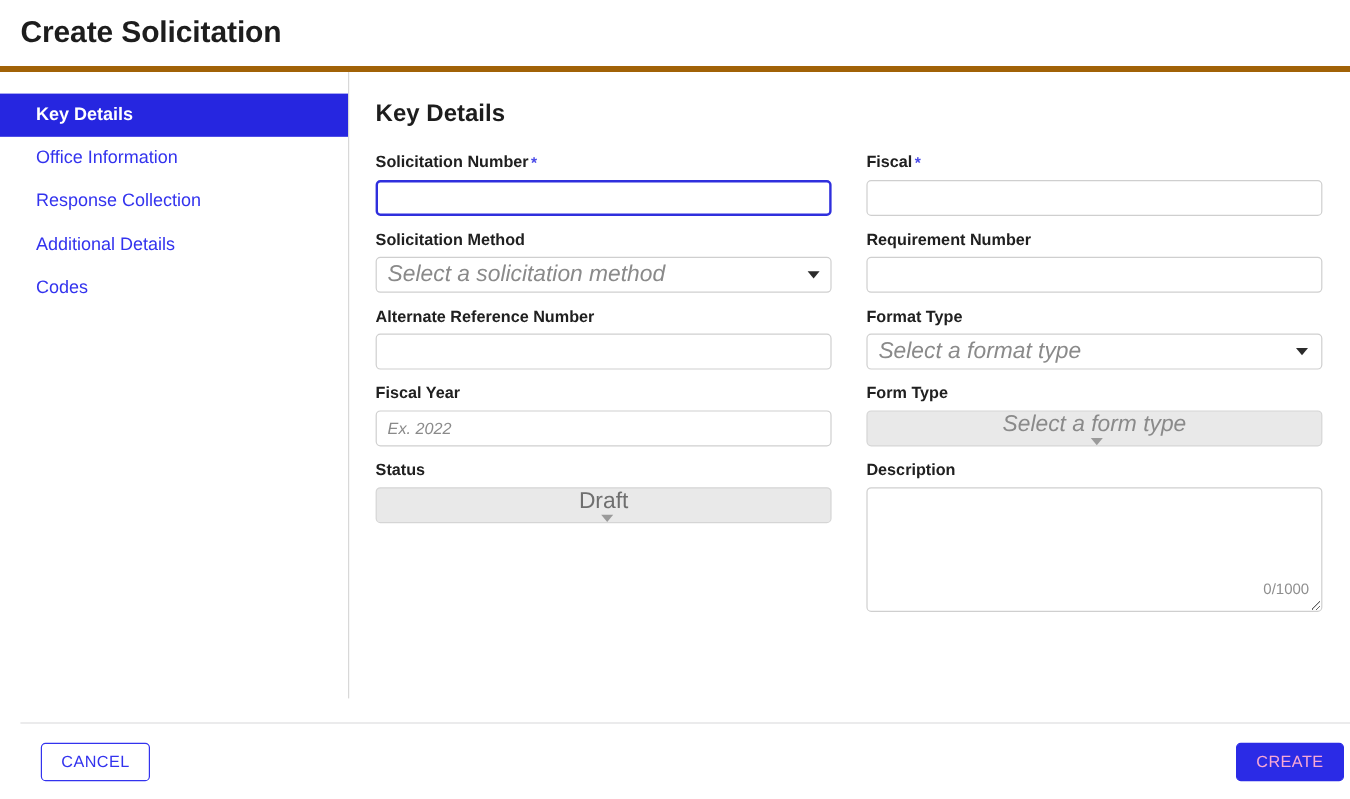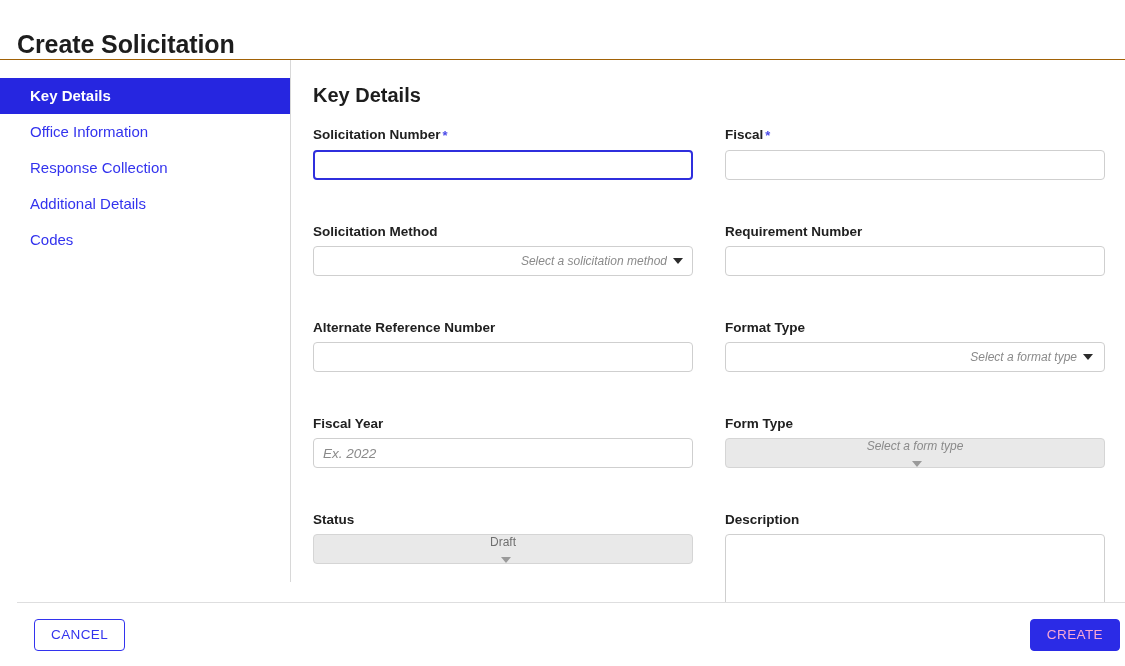--- a/index.html
+++ b/index.html
@@ -19,23 +19,23 @@
     width: 1125px;
     height: 666px;
     box-sizing: border-box;
   }
 
   
   .page-header {
     height: 60px;
     box-sizing: border-box;
     display: flex;
-    align-items: flex-end;
+    align-items: center;
     padding-left: 17px;
-    border-bottom: 1px solid #a16207;
+    border-bottom: 5px solid #a16207;
     background: #ffffff;
   }
   .page-title {
     font-size: 25px;
     font-weight: bold;
     color: #1d1d1d;
     letter-spacing: -0.1px;
   }
 
   
@@ -81,21 +81,20 @@
     font-weight: bold;
     color: #1d1d1d;
     margin: 0 0 20px 0;
   }
   .form-grid {
     display: grid;
     grid-template-columns: 380px 380px;
     column-gap: 29px;
     row-gap: 0px;
     width: 790px;
-    gap: 32px;
   }
   .field {
     margin-bottom: 12px;
   }
   .field-label {
     display: block;
     font-size: 13.5px;
     font-weight: bold;
     color: #202020;
     margin-bottom: 6px;
@@ -139,27 +138,26 @@
     border: 1px solid #cfcfcf;
     border-radius: 4px;
     background: #ffffff;
     display: flex;
     align-items: center;
     padding: 0 9px;
     position: relative;
     cursor: pointer;
   }
   .select .sel-text {
-    font-size: 12px;
+    font-size: 19px;
     font-style: italic;
     color: #8a8a8a;
     flex: 1 1 auto;
     white-space: nowrap;
     overflow: hidden;
-    text-align: right;
   }
   .select .sel-text.plain {
     font-style: normal;
     color: #6f6f6f;
   }
   .caret {
     width: 0;
     height: 0;
     border-left: 5px solid transparent;
     border-right: 5px solid transparent;

